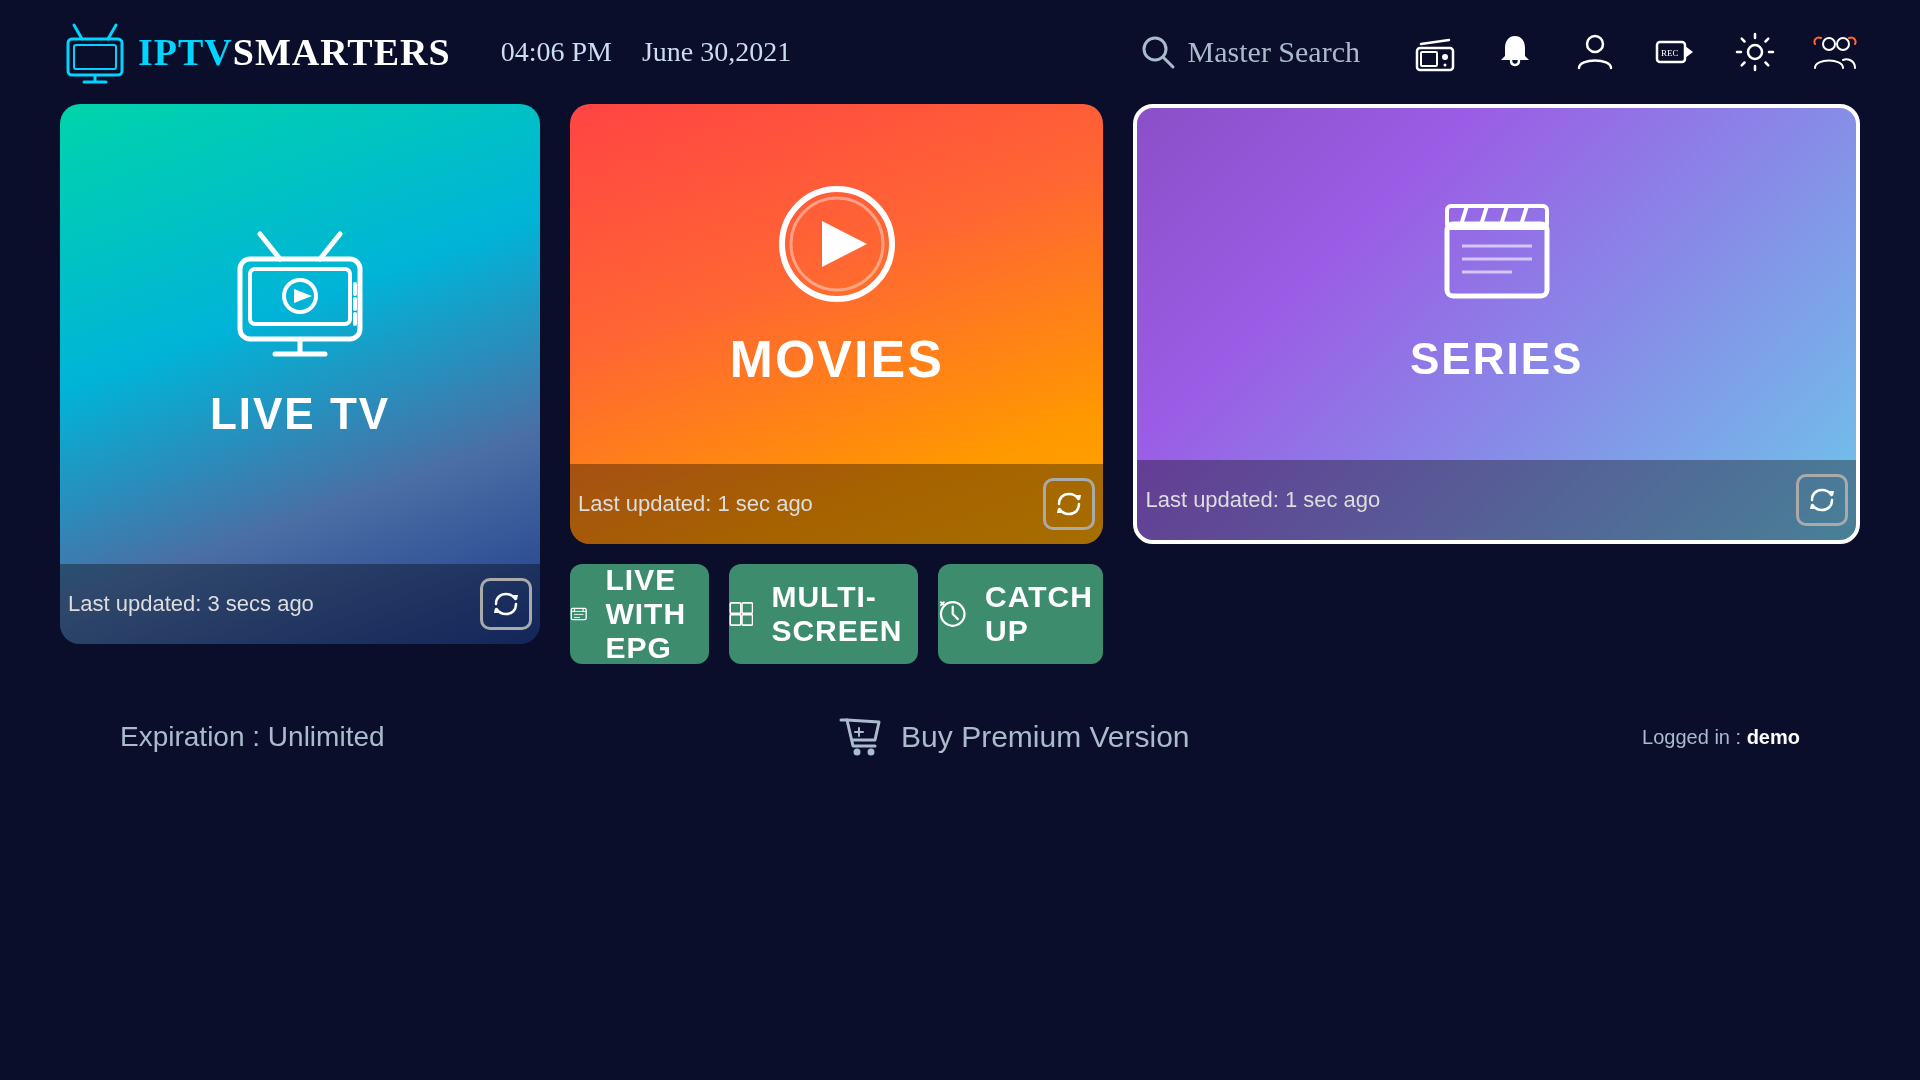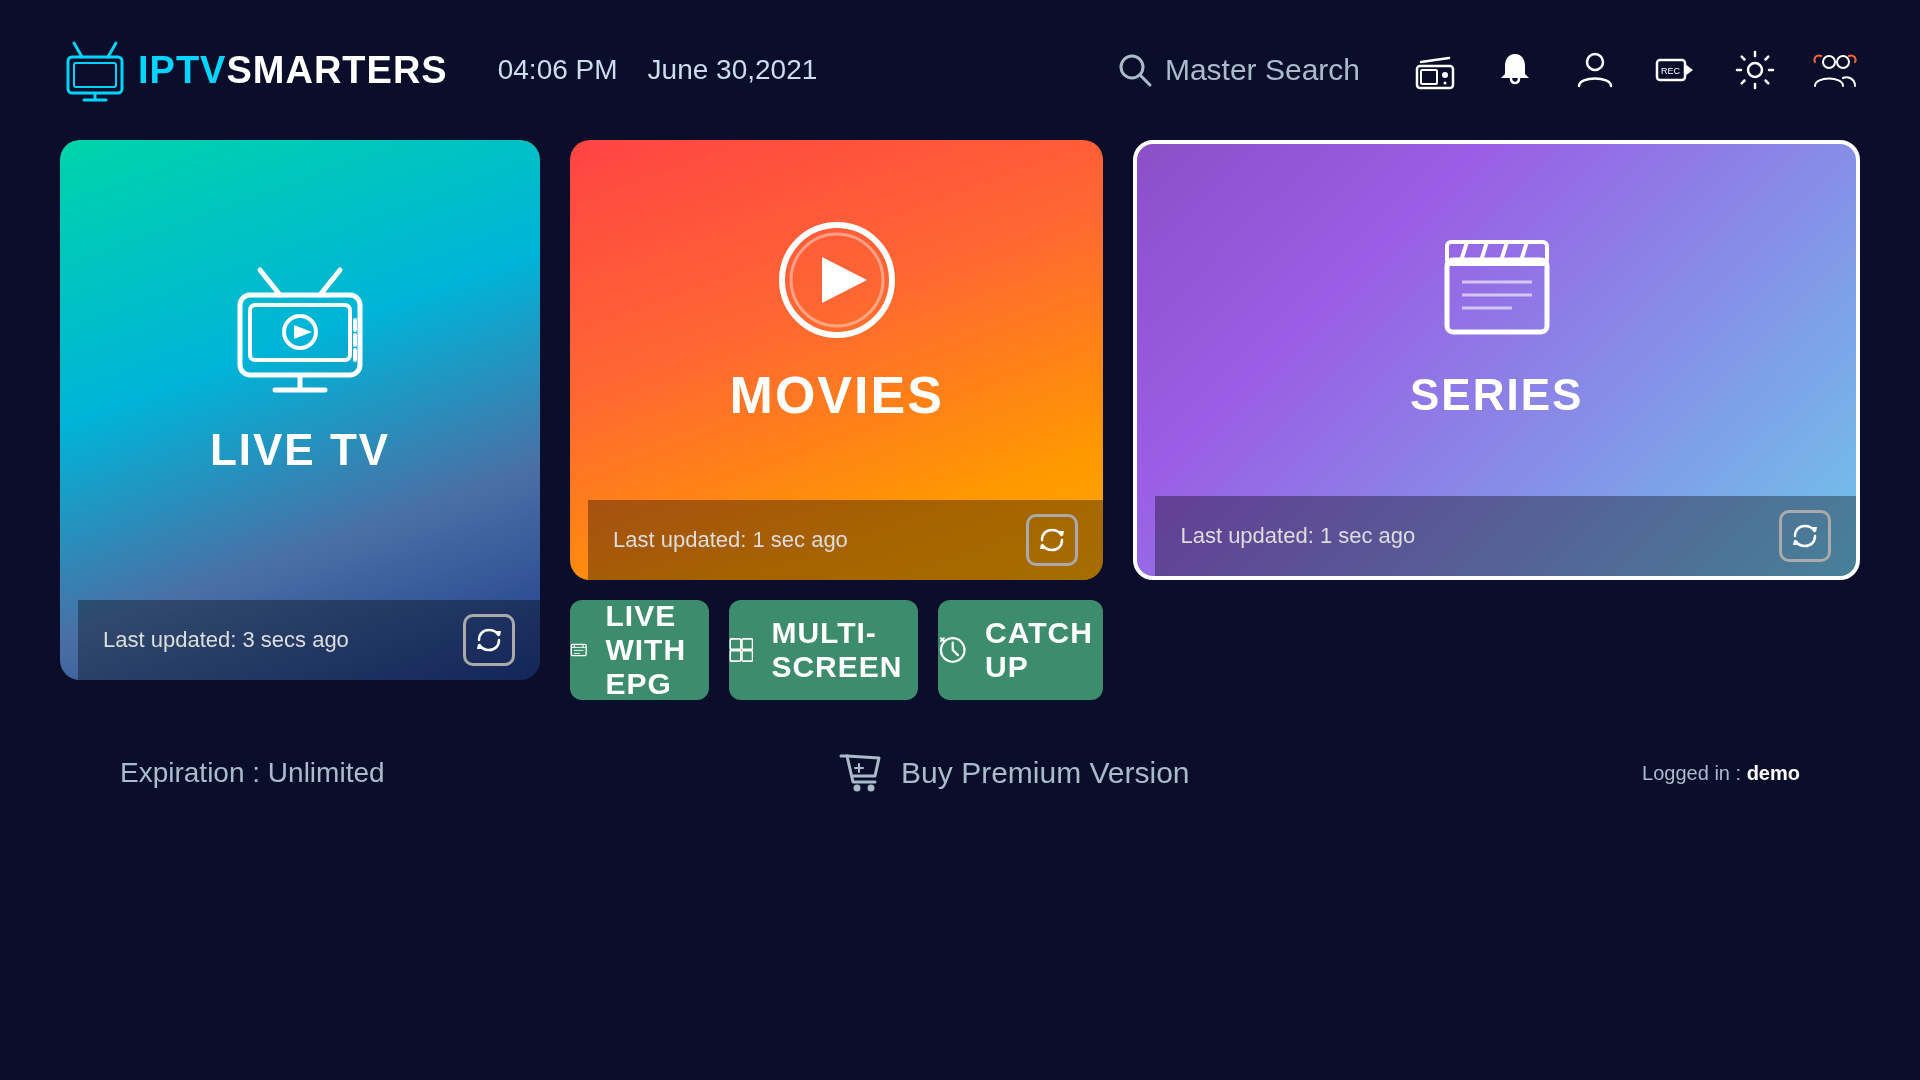--- a/index.html
+++ b/index.html
@@ -12,21 +12,22 @@
       color: white;
       overflow: hidden;
       position: relative;
     }
 
     
     .header {
       display: flex;
       align-items: center;
       padding: 28px 60px;
-      height: 140px;
+      height: 104px;
+      font-family: Liberation Serif, serif;
     }
 
     .logo-area {
       display: flex;
       align-items: center;
       gap: 0;
     }
 
     .logo-icon {
       width: 70px;
@@ -173,28 +174,28 @@
     .card-title-medium {
       font-size: 52px;
       font-weight: bold;
       color: white;
       letter-spacing: 2px;
     }
 
     .card-footer {
       position: absolute;
       bottom: 0;
-      left: 18px;
+      left: 0;
       right: 0;
       height: 80px;
       background: rgba(0,0,0,0.35);
       display: flex;
       align-items: center;
       justify-content: space-between;
-      padding: 0 25px;
+      padding: 0 8px;
     }
 
     .last-updated {
       font-size: 22px;
       color: #dddddd;
     }
 
     .refresh-btn {
       width: 52px;
       height: 52px;

